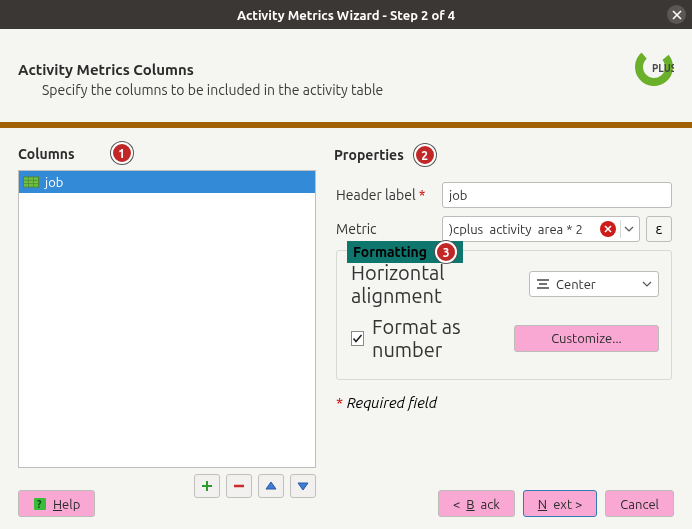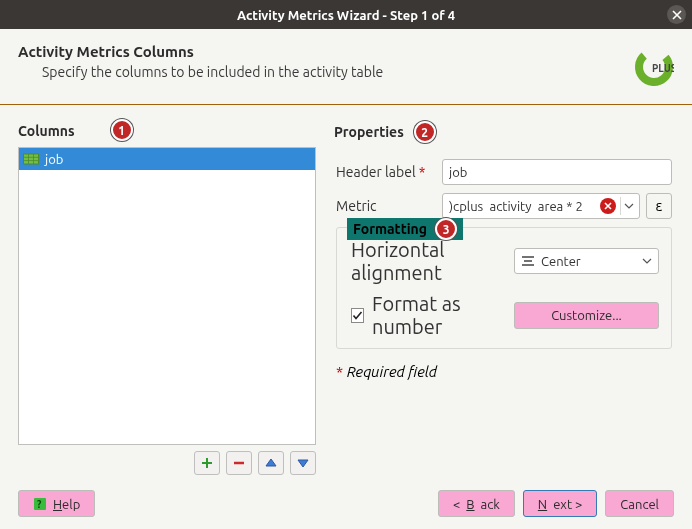--- a/index.html
+++ b/index.html
@@ -11,21 +11,21 @@
   justify-content: center; position: relative; color: #fff; font-size: 13px;
   font-weight: 600;
 }
 .titlebar .close-btn {
   position: absolute; right: 6px; top: 5px; width: 19px; height: 19px;
   border-radius: 50%; background: #5b5754; display: flex; align-items: center;
   justify-content: center; cursor: pointer;
 }
 .titlebar .close-btn svg { width: 10px; height: 10px; }
 
-.header { padding: 14px 18px 10px 18px; position: relative; border-bottom: 1px solid #a16207; }
+.header { padding: 32px 18px 10px 18px; position: relative; border-bottom: 6px solid #a16207; }
 .header h1 { margin: 0; font-size: 15px; font-weight: 700; color: #2c2c2c; }
 .header p { margin: 4px 0 14px 24px; font-size: 14px; color: #3a3a3a; }
 .logo { position: absolute; right: 18px; top: 18px; }
 
 .body { display: flex; padding: 16px 18px 4px 18px; gap: 18px; }
 .left { width: 298px; }
 .right { flex: 1; position: relative; }
 
 .section-title { font-size: 14px; font-weight: 700; color: #2c2c2c; margin-bottom: 6px; display: flex; align-items: center; gap: 10px; }
 
@@ -59,23 +59,23 @@
 }
 .eps-btn {
   width: 26px; height: 26px; border: 1px solid #bcbcb9; border-radius: 3px;
   display: flex; align-items: center; justify-content: center; font-size: 14px;
   font-family: Georgia, serif; cursor: pointer; background: #f5f5f2;
 }
 
 .format-group { border: 1px solid #d8d8d4; border-radius: 3px; margin-top: 6px; padding: 10px 12px 10px 14px; position: relative; }
 .format-group .group-title { position: absolute; top: -10px; left: 10px; background: #0f766e; padding: 0 6px; font-weight: 700; font-size: 14px; display:flex; align-items:center; gap:8px;}
 .fg-row { display: flex; align-items: center; margin-bottom: 8px; gap: 8px; }
-.fg-row:last-child { margin-bottom: 0; }
+.fg-row:last-child { margin-bottom: 8px; }
 .fg-label { font-size: 20px; flex: 1; color: #333; }
-.select { width: 145px; display: flex; align-items: center; gap: 6px; position: relative; cursor: pointer; }
+.select { width: 130px; display: flex; align-items: center; gap: 6px; position: relative; cursor: pointer; }
 .select .caret { position: absolute; right: 6px; top: 9px; }
 .btn, button.btn {
   height: 27px; padding: 0 14px; background: #f9a8d4; border: 1px solid #bcbcb9;
   border-radius: 3px; font-size: 13px; color: #2c2c2c; cursor: pointer;
   display: inline-flex; align-items: center; gap: 6px;
 }
 .btn.wide { width: 145px; justify-content: center; }
 .chk { width: 15px; height: 15px; border: 1px solid #8a8a86; background: #fff; display: inline-flex; align-items: center; justify-content: center; cursor: pointer; }
 .required-note { font-size: 15px; font-style: italic; margin-top: 14px; }
 .required-note .req { font-style: normal; }
@@ -90,21 +90,21 @@
   border: 2px solid #fff; box-shadow: 0 0 0 1px #555; color: #fff;
   font-size: 12px; font-weight: 700; display: inline-flex; align-items: center;
   justify-content: center;
 }
 .badge-1 { margin-left: 26px; margin-top: -2px; }
 </style>
 </head>
 <body>
 
 <div class="titlebar">
-  <span>Activity Metrics Wizard - Step 1 of 4</span>
+  <span>Activity Metrics Wizard - Step 2 of 4</span>
   <div class="close-btn">
     <svg viewBox="0 0 10 10">
         <path d="M1 1 L9 9 M9 1 L1 9" stroke="#fff" stroke-width="1.6"></path>
       </svg>
   </div>
 </div>
 
 <div class="header">
   <h1>Activity Metrics Columns</h1>
   <p>Specify the columns to be included in the activity table</p>

